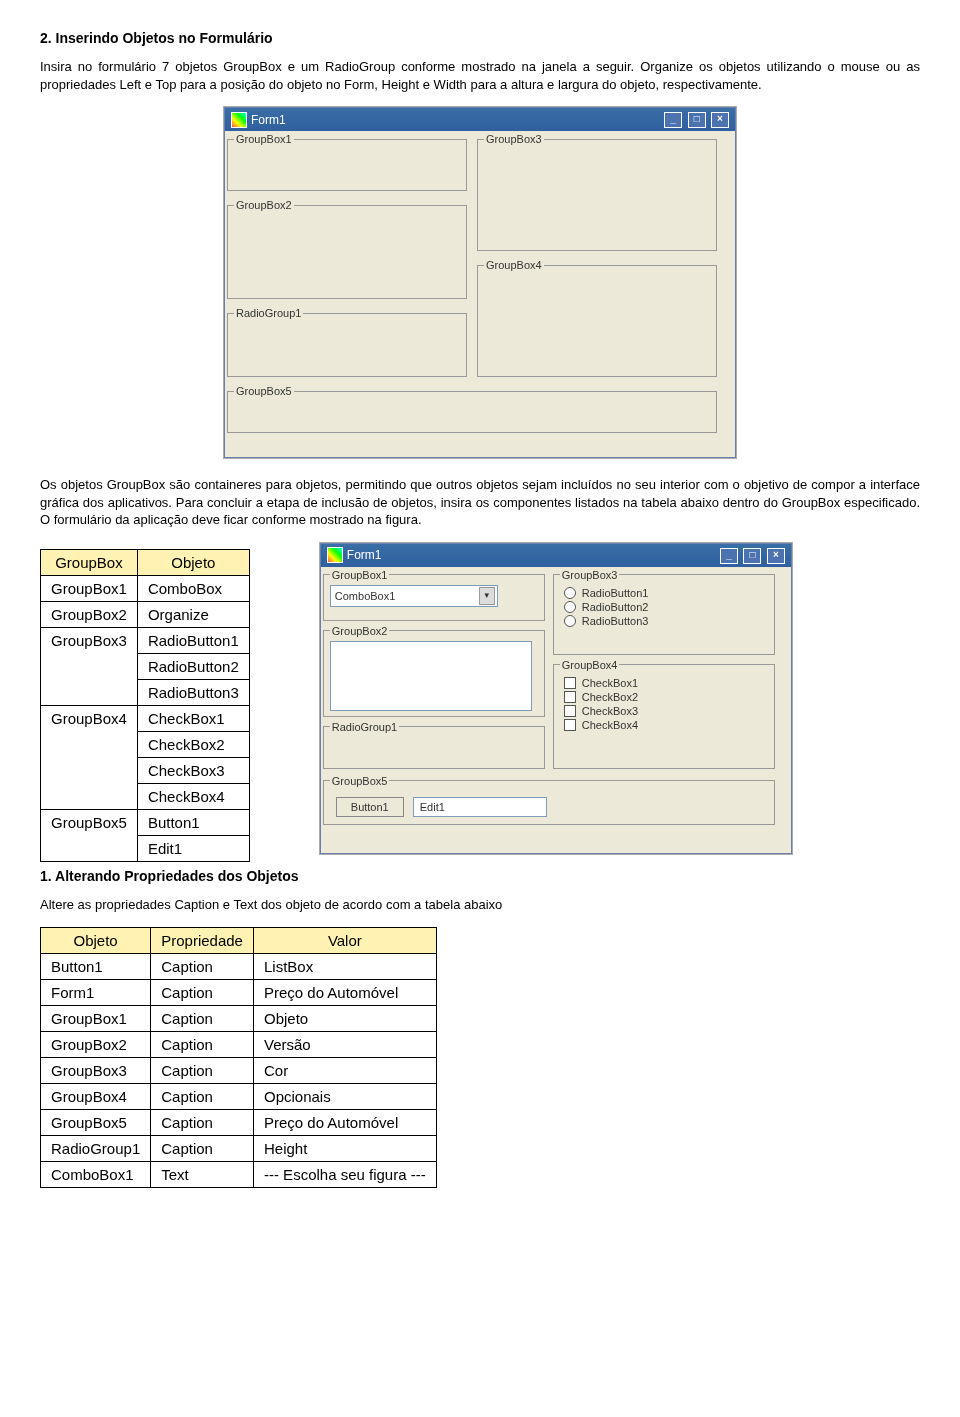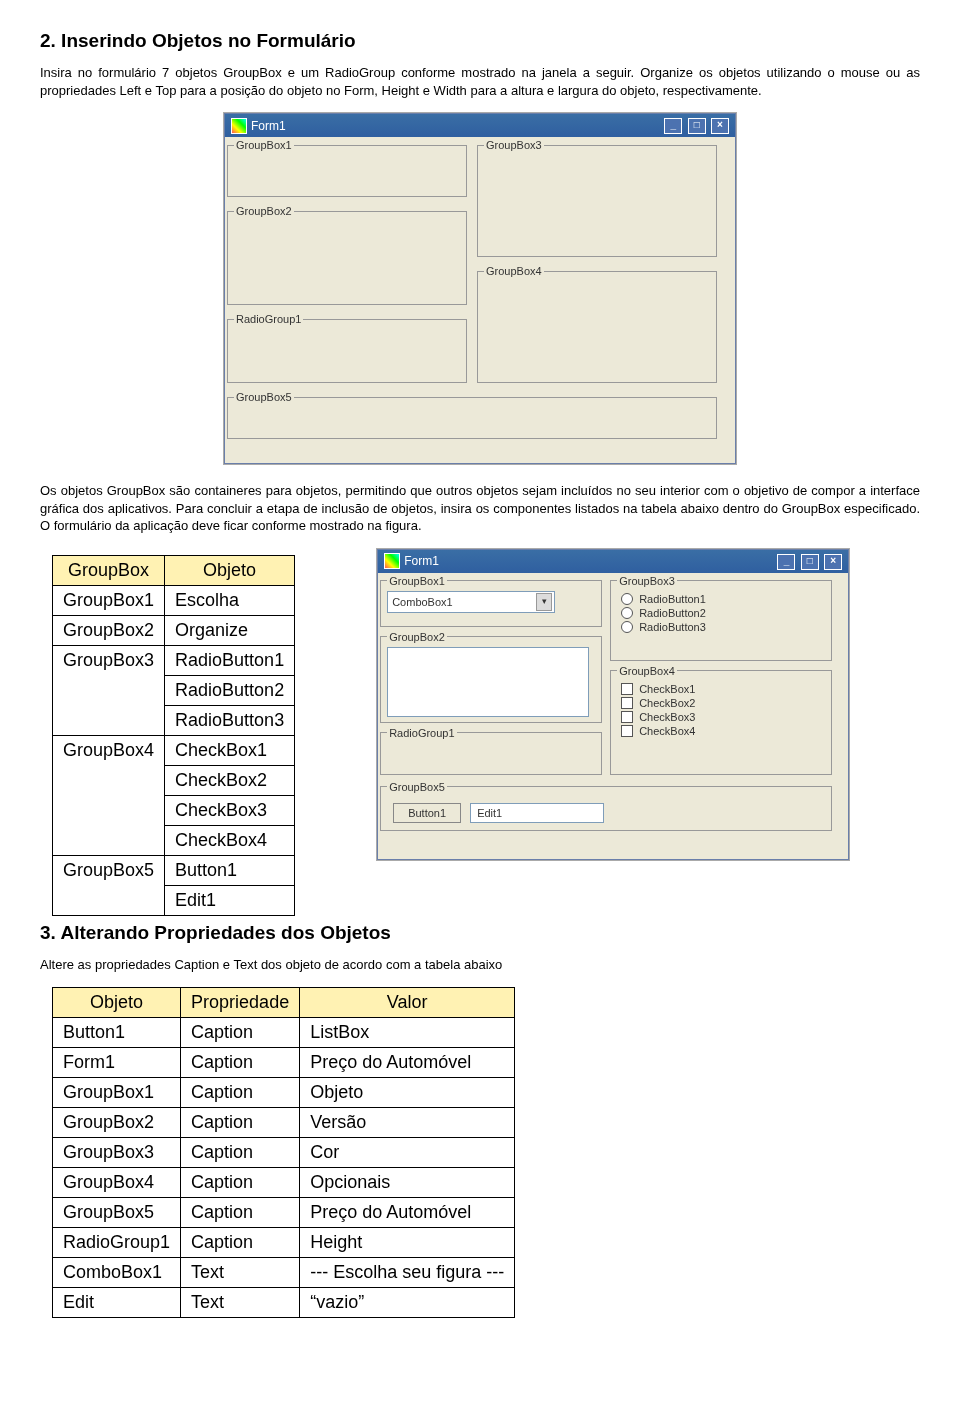--- a/index.html
+++ b/index.html
@@ -5,21 +5,21 @@
   body {
     font-family: Arial, Helvetica, sans-serif;
     font-size: 13px;
     color: #000;
     background: #fff;
     margin: 0;
     padding: 30px 40px;
     width: 880px;
   }
   h2 {
-    font-size: 19px;
+    font-size: 14px;
     font-weight: bold;
     margin: 0 0 12px 0;
   }
   p {
     margin: 0 0 14px 0;
     text-align: justify;
     line-height: 1.35;
   }
   .win {
     border: 1px solid #6a7faa;
@@ -93,22 +93,22 @@
   .check-sq{width:10px;height:10px;border:1px solid #555;background:#fff;}
   .btn {
     display:inline-block;border:1px solid #888;background:#ece9d8;font-size:11px;
     padding:3px 14px;margin:6px 6px 0 6px;
   }
   .editbox{display:inline-block;border:1px solid #7f9db9;background:#fff;font-size:11px;padding:3px 6px;width:120px;}
 
   
   table.data {
     border-collapse: collapse;
-    font-size: 18px;
-    margin: 6px 12px;
+    font-size: 15px;
+    margin: 6px 0;
   }
   table.data th, table.data td {
     border: 1px solid #000;
     padding: 4px 10px;
     text-align: left;
     vertical-align: top;
   }
   table.data th {
     background: #fff2b3;
     font-weight: normal;
@@ -164,21 +164,21 @@
   <table class="data">
     <tbody>
         <tr>
       <th>GroupBox</th>
       <th>Objeto</th>
     </tr>
     </tbody>
       <tbody id="t1body">
         <tr>
           <td rowspan="1">GroupBox1</td>
-          <td>Escolha</td>
+          <td>ComboBox</td>
         </tr>
         <tr>
           <td rowspan="1">GroupBox2</td>
           <td>Organize</td>
         </tr>
         <tr>
           <td rowspan="3">GroupBox3</td>
           <td>RadioButton1</td>
         </tr>
         <tr>
@@ -272,21 +272,21 @@
           <legend>RadioGroup1</legend>
         </fieldset>
       <fieldset class="gb g5"><legend>GroupBox5</legend>
         <span class="btn">Button1</span>
         <span class="editbox">Edit1</span>
       </fieldset>
     </div>
   </div>
 </div>
 
-<h2>3. Alterando Propriedades dos Objetos</h2>
+<h2>1. Alterando Propriedades dos Objetos</h2>
 <p>Altere as propriedades Caption e Text dos objeto de acordo com a tabela abaixo</p>
 
 <table class="data center-table">
   <tbody>
       <tr>
     <th>Objeto</th>
     <th>Propriedade</th>
     <th>Valor</th>
   </tr>
   </tbody>
@@ -329,19 +329,14 @@
       <tr>
         <td>RadioGroup1</td>
         <td>Caption</td>
         <td>Height</td>
       </tr>
       <tr>
         <td>ComboBox1</td>
         <td>Text</td>
         <td>--- Escolha seu figura ---</td>
       </tr>
-      <tr>
-        <td>Edit</td>
-        <td>Text</td>
-        <td>“vazio”</td>
-      </tr>
     </tbody>
 </table>
 
 </body></html>

